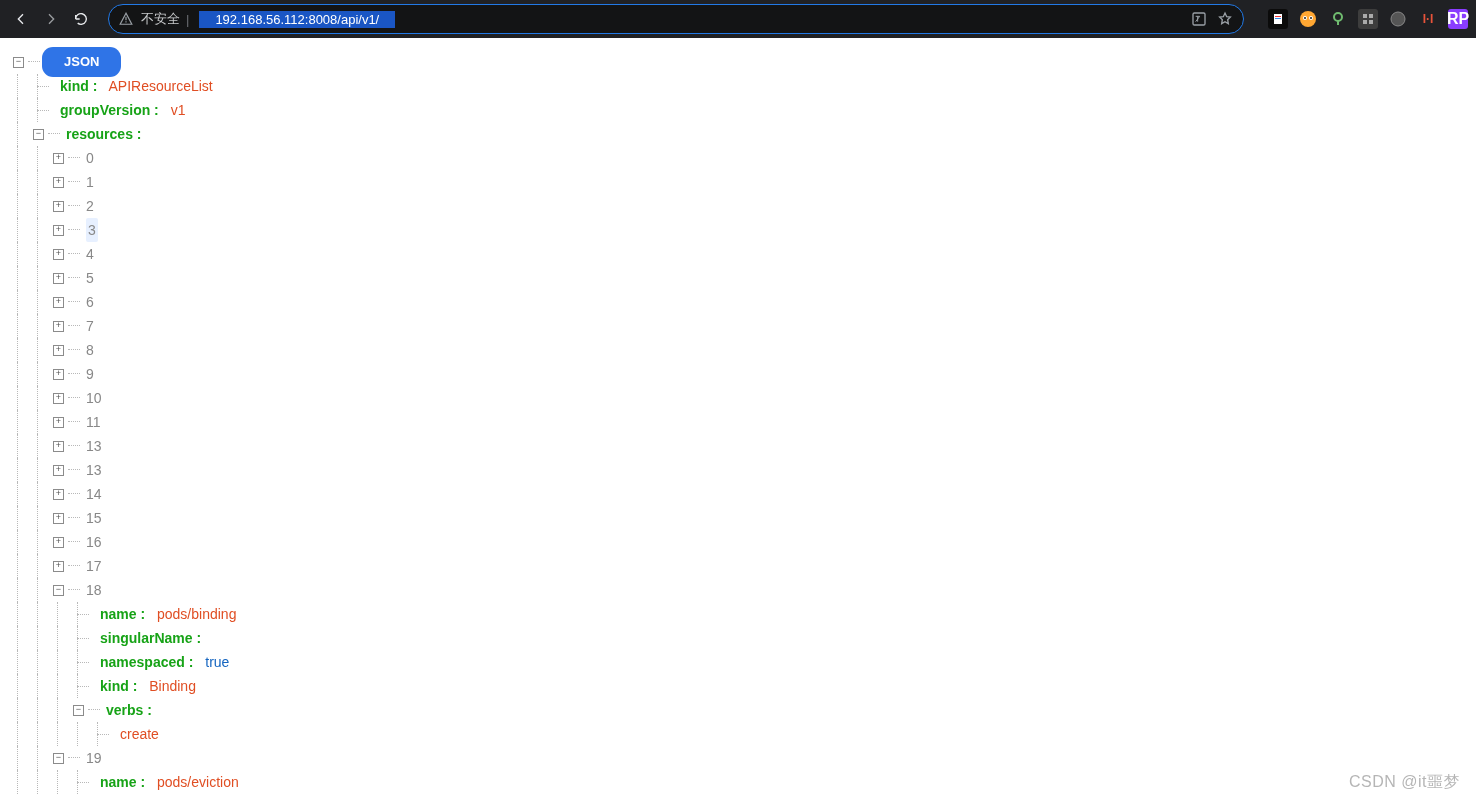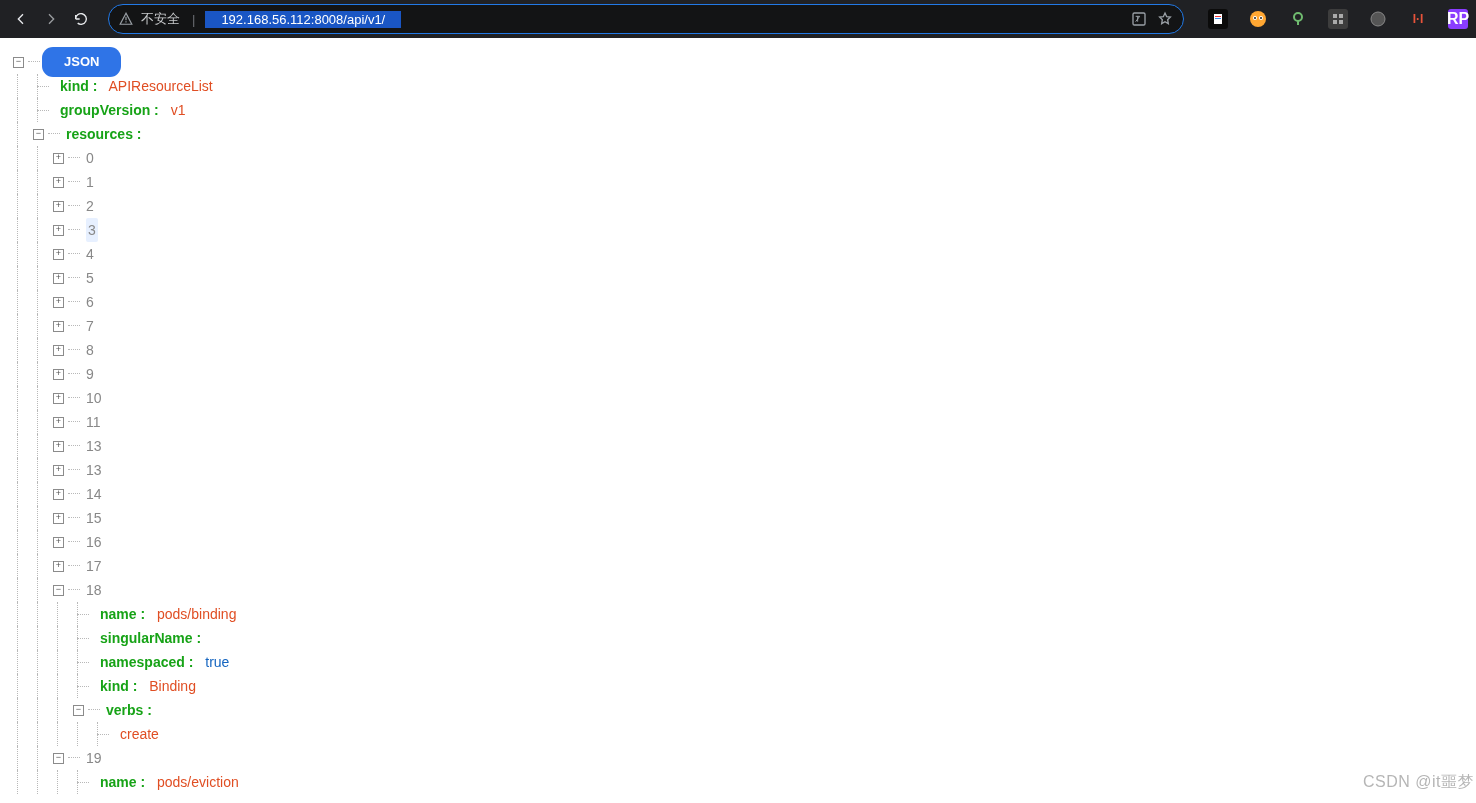--- a/index.html
+++ b/index.html
@@ -4,44 +4,44 @@
 <style>
   html,body{margin:0;padding:0;width:1476px;height:803px;font-family:Arial,"Microsoft YaHei",sans-serif;overflow:hidden;background:#fff;}
   
   .chrome{height:38px;background:#202124;display:flex;align-items:center;padding:0 8px;color:#9a9da0;user-select:none;}
   .nav-btn{width:26px;height:26px;display:flex;align-items:center;justify-content:center;border-radius:50%;margin-right:4px;}
   .nav-btn svg{width:16px;height:16px;stroke:#9a9da0;fill:none;stroke-width:2;}
   .nav-btn.enabled svg{stroke:#e8eaed;}
   .addr{flex:1;height:28px;background:#131415;border:1px solid #2279e6;border-radius:16px;margin:0 8px 0 10px;display:flex;align-items:center;padding:0 10px;color:#c2c3c5;font-size:13px;}
   .addr .warn{margin-right:8px;display:flex;align-items:center;}
   .addr .warn svg{width:14px;height:14px;fill:#9aa0a6;}
-  .addr .lbl{margin-right:12px;color:#c6c8ca;}
+  .addr .lbl{margin-right:6px;color:#c6c8ca;}
   .addr .sep{color:#6c6f73;margin-right:10px;}
   .addr .url{color:#fff;background:#1a56c4;padding:1px 16px;}
   .addr .trail{display:flex;align-items:center;margin-left:auto;}
   .addr .trail svg{width:16px;height:16px;fill:#9aa0a6;margin-left:10px;}
-  .ext-bar{display:flex;align-items:flex-start;margin-left:6px;gap:10px;}
+  .ext-bar{display:flex;align-items:flex-start;margin-left:6px;}
   .ext{width:20px;height:20px;margin-left:10px;border-radius:3px;display:flex;align-items:center;justify-content:center;font-size:16px;color:#fff;font-weight:700;}
   
   .page{position:relative;height:765px;overflow:hidden;background:#fff;}
   .tree{font-size:14px;line-height:24px;padding:12px 0 0 14px;color:#444;}
   .row{display:flex;align-items:center;height:24px;}
   .pad{display:inline-block;width:20px;height:24px;position:relative;}
   .pad::before{content:"";position:absolute;left:3px;top:0;bottom:0;border-left:1px dotted #b8b8b8;}
   .pad.h::after{content:"";position:absolute;left:3px;top:12px;width:12px;border-top:1px dotted #b8b8b8;}
   .tw{width:9px;height:9px;border:1px solid #8b8b8b;background:#fff;font-size:9px;line-height:7px;text-align:center;color:#555;margin:0 4px 0 -1px;cursor:pointer;flex-shrink:0;}
   .lead{width:12px;height:1px;border-top:1px dotted #b8b8b8;margin-right:0;}
   .badge-json{display:inline-block;background:#2f74e7;color:#fff;font-weight:700;font-size:13px;border-radius:11px;padding:3px 22px;margin-left:2px;}
   .k{color:#17a317;font-weight:700;margin-right:8px;}
   .vs{color:#e04e23;}
   .vb{color:#1565c0;}
   .idx{color:#888;}
   .hl{background:#e7f0ff;border-radius:2px;padding:0 2px;}
   .content{margin-left:6px;white-space:nowrap;}
-  .watermark{position:absolute;right:2px;bottom:10px;color:rgba(120,120,120,.55);font-size:16px;letter-spacing:.5px;pointer-events:none;}
+  .watermark{position:absolute;right:16px;bottom:10px;color:rgba(120,120,120,.55);font-size:16px;letter-spacing:.5px;pointer-events:none;}
 </style>
 </head>
 <body>
 
 <div class="chrome">
   <div class="nav-btn enabled">
     <svg viewBox="0 0 24 24">
         <path d="M15 5l-7 7 7 7"></path>
       </svg>
   </div>

